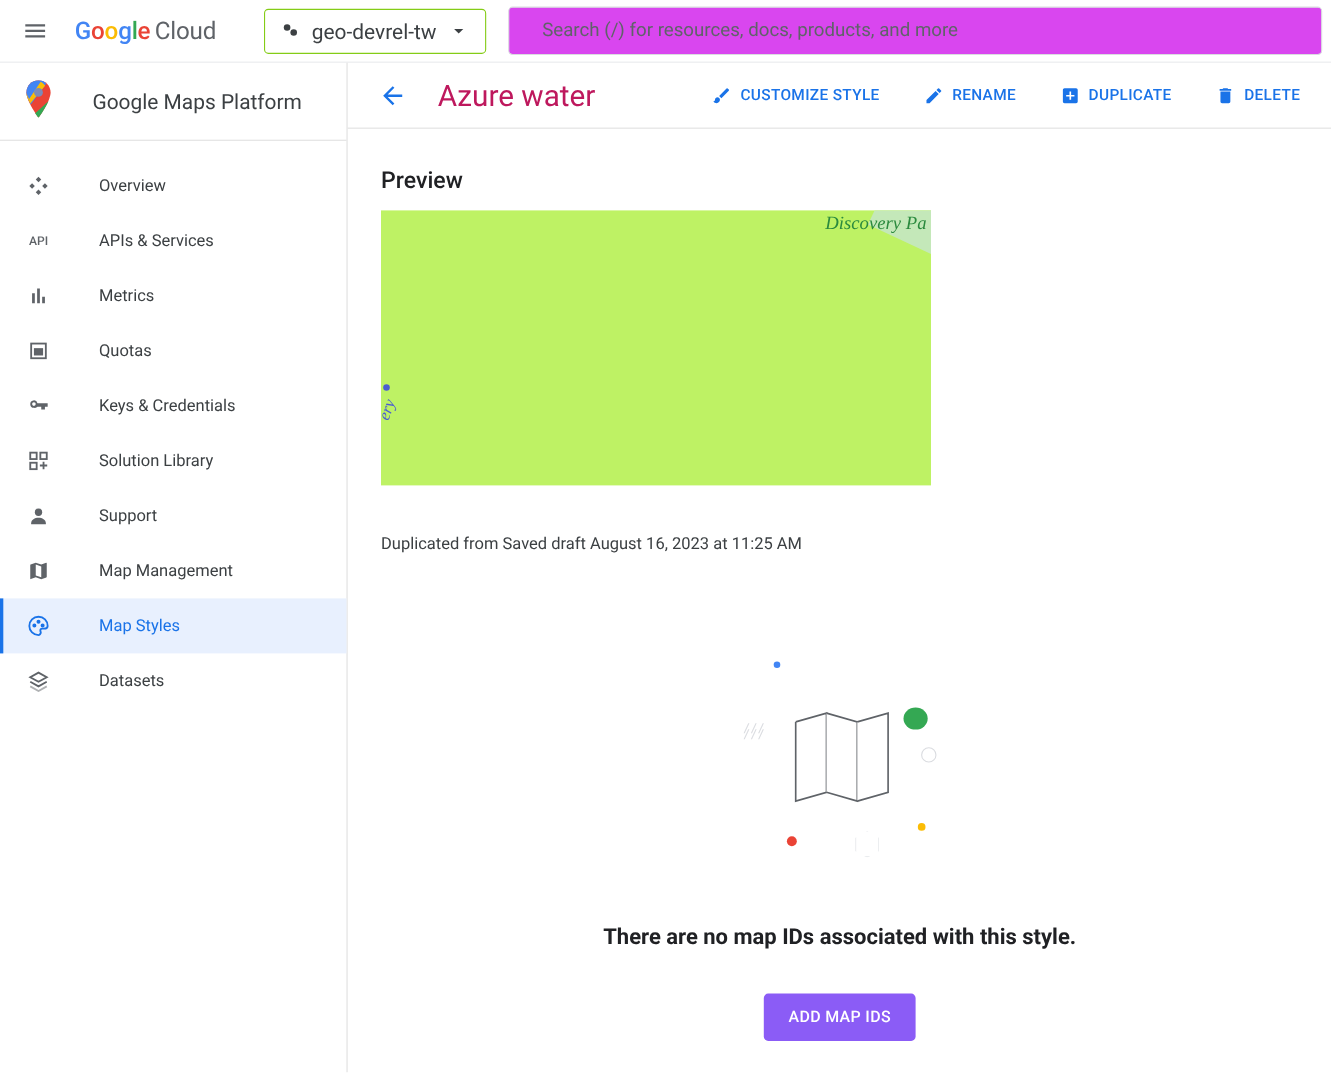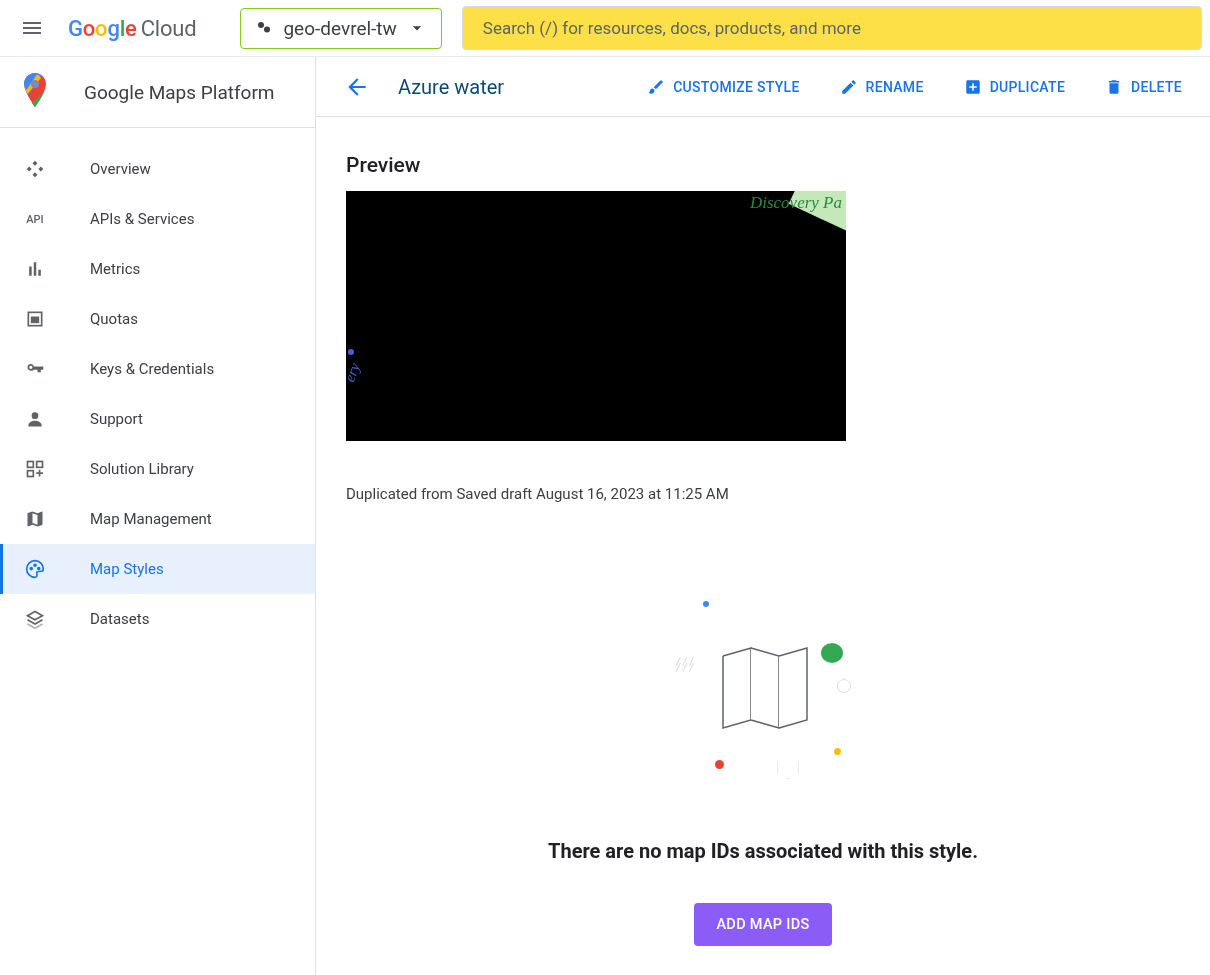--- a/index.html
+++ b/index.html
@@ -63,26 +63,26 @@
       padding: 8px 14px;
       cursor: pointer;
       font-size: 19px;
       color: #3c4043;
     }
     .project-selector svg.chev { color: #3c4043; }
 
     .search-box {
       flex: 1;
       margin-left: 12px;
-      background: #fde047;
+      background: #d946ef;
       border: 1px solid #dadce0;
       border-radius: 4px;
       display: flex;
       align-items: center;
-      padding: 0 20px;
+      padding: 0 30px;
       height: 44px;
     }
     .search-box input {
       border: none;
       background: transparent;
       outline: none;
       font-size: 17px;
       width: 100%;
       color: #3c4043;
     }
@@ -152,22 +152,22 @@
       padding: 0 28px;
       border-bottom: 1px solid #e0e0e0;
       gap: 28px;
     }
     .back-arrow {
       color: #1a73e8;
       cursor: pointer;
       display:flex;
     }
     .page-title {
-      font-size: 20px;
-      color: #0c4a6e;
+      font-size: 27px;
+      color: #be185d;
       font-weight: 400;
       margin-right: auto;
     }
     .action-buttons {
       display: flex;
       gap: 40px;
     }
     .action-btn {
       display: flex;
       align-items: center;
@@ -185,21 +185,21 @@
       overflow-y: auto;
     }
     .preview-title {
       font-size: 21px;
       font-weight: 500;
       margin-bottom: 14px;
     }
     .map-preview {
       width: 500px;
       height: 250px;
-      background: #000000;
+      background: #bef264;
       position: relative;
       overflow: hidden;
       text-align: right;
     }
     .map-preview .park-corner {
       position: absolute;
       top: -20px;
       right: -20px;
       width: 70px;
       height: 50px;
@@ -362,37 +362,37 @@
       <div class="nav-item">
         <span class="icon">
           <svg width="20" height="20" viewBox="0 0 24 24" fill="currentColor">
               <path d="M7 14a4 4 0 1 1 3.87-5H22v4h-3v3h-4v-3h-4.13A4 4 0 0 1 7 14zm0-2a2 2 0 1 0 0-4 2 2 0 0 0 0 4z"></path>
             </svg>
         </span>
         <span>Keys &amp; Credentials</span>
       </div>
       <div class="nav-item">
         <span class="icon">
-          <svg width="20" height="20" viewBox="0 0 24 24" fill="currentColor">
-              <circle cx="12" cy="8" r="4"></circle>
-              <path d="M4 20c0-4 4-6 8-6s8 2 8 6v1H4v-1z"></path>
-            </svg>
-        </span>
-        <span>Support</span>
-      </div>
-      <div class="nav-item">
-        <span class="icon">
           <svg width="20" height="20" viewBox="0 0 24 24" fill="none" stroke="currentColor" stroke-width="2">
               <rect x="3" y="3" width="7" height="7"></rect>
               <rect x="14" y="3" width="7" height="7"></rect>
               <rect x="3" y="14" width="7" height="7"></rect>
               <path d="M17.5 13v8M13.5 17h8"></path>
             </svg>
         </span>
         <span>Solution Library</span>
+      </div>
+      <div class="nav-item">
+        <span class="icon">
+          <svg width="20" height="20" viewBox="0 0 24 24" fill="currentColor">
+              <circle cx="12" cy="8" r="4"></circle>
+              <path d="M4 20c0-4 4-6 8-6s8 2 8 6v1H4v-1z"></path>
+            </svg>
+        </span>
+        <span>Support</span>
       </div>
       <div class="nav-item">
         <span class="icon">
           <svg width="20" height="20" viewBox="0 0 24 24" fill="currentColor">
               <path d="M20.5 3l-.16.03L15 5.1 9 3 3.36 4.9c-.21.07-.36.25-.36.48V20.5c0 .28.22.5.5.5l.16-.03L9 18.9l6 2.1 5.64-1.9c.21-.7.36-.25.36-.48V3.5c0-.28-.22-.5-.5-.5zM15 19l-6-2.11V5l6 2.11V19z"></path>
             </svg>
         </span>
         <span>Map Management</span>
       </div>
       <div class="nav-item active">

